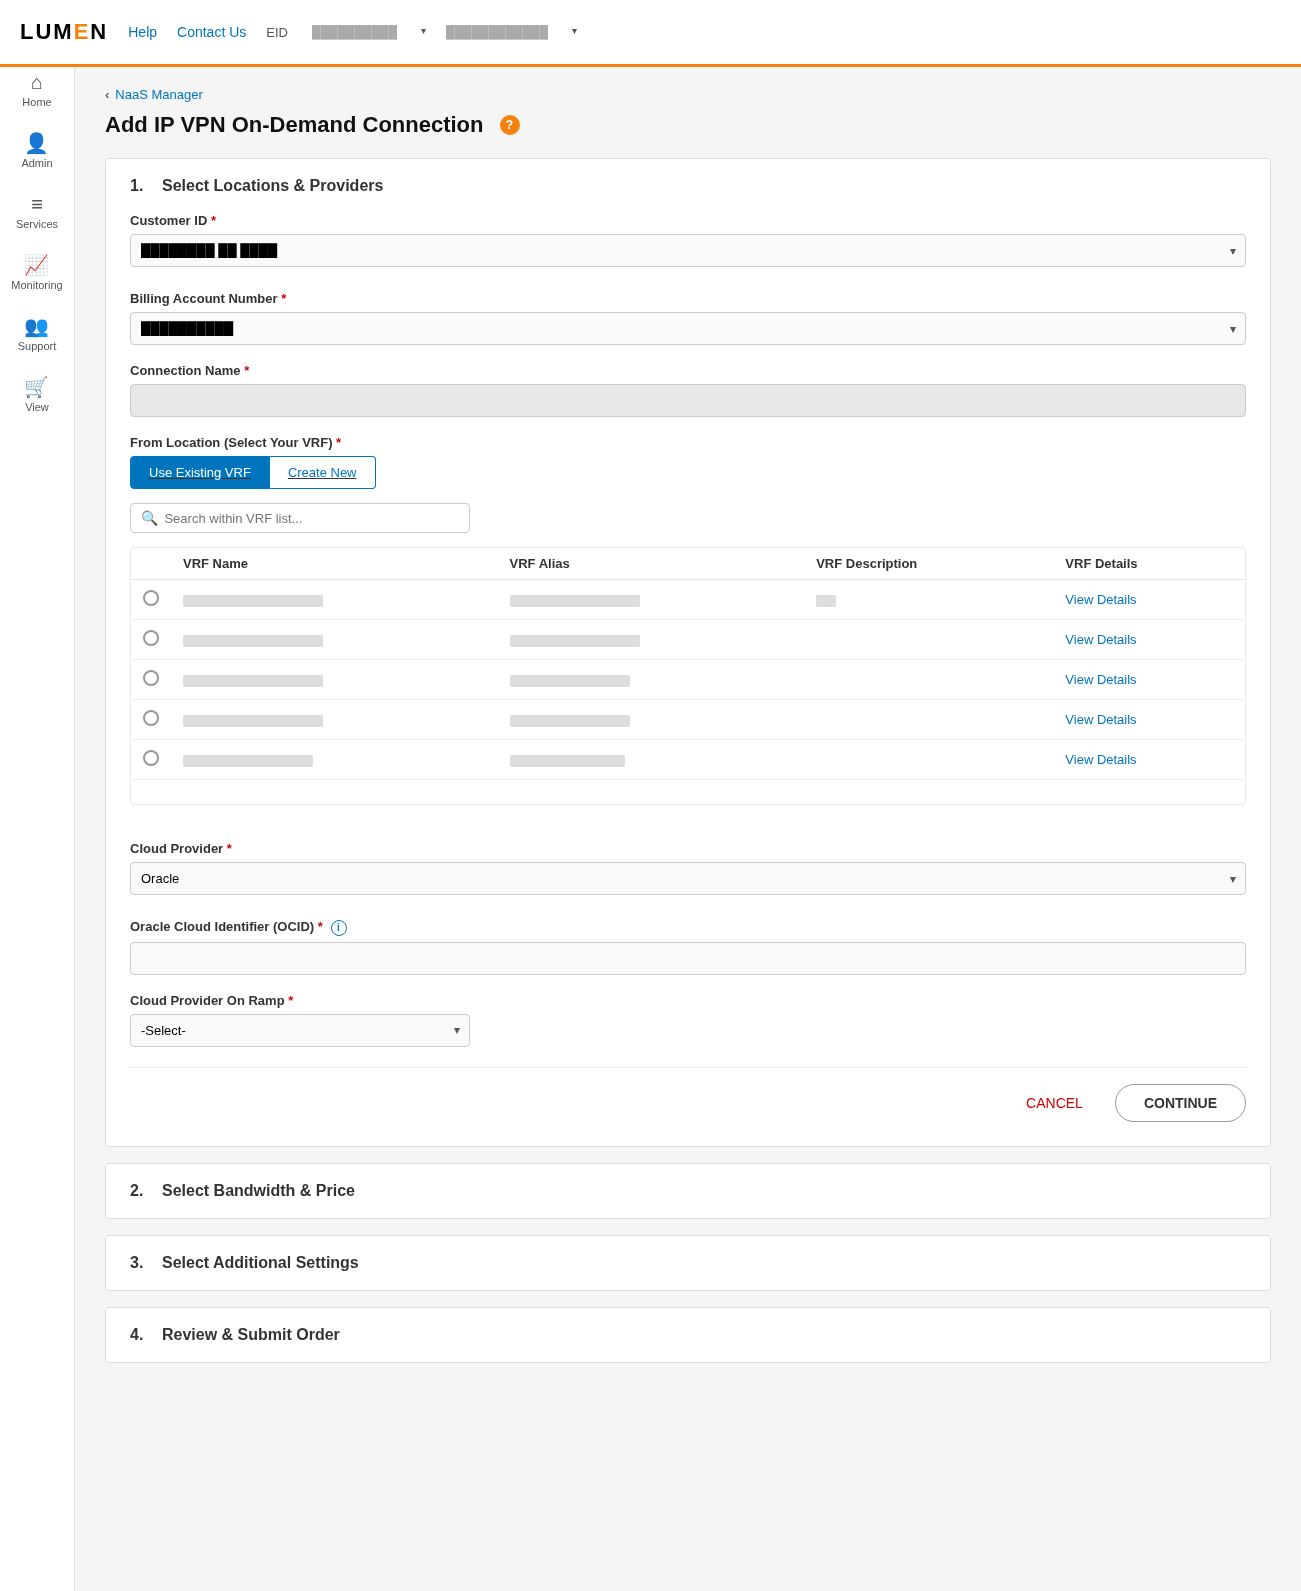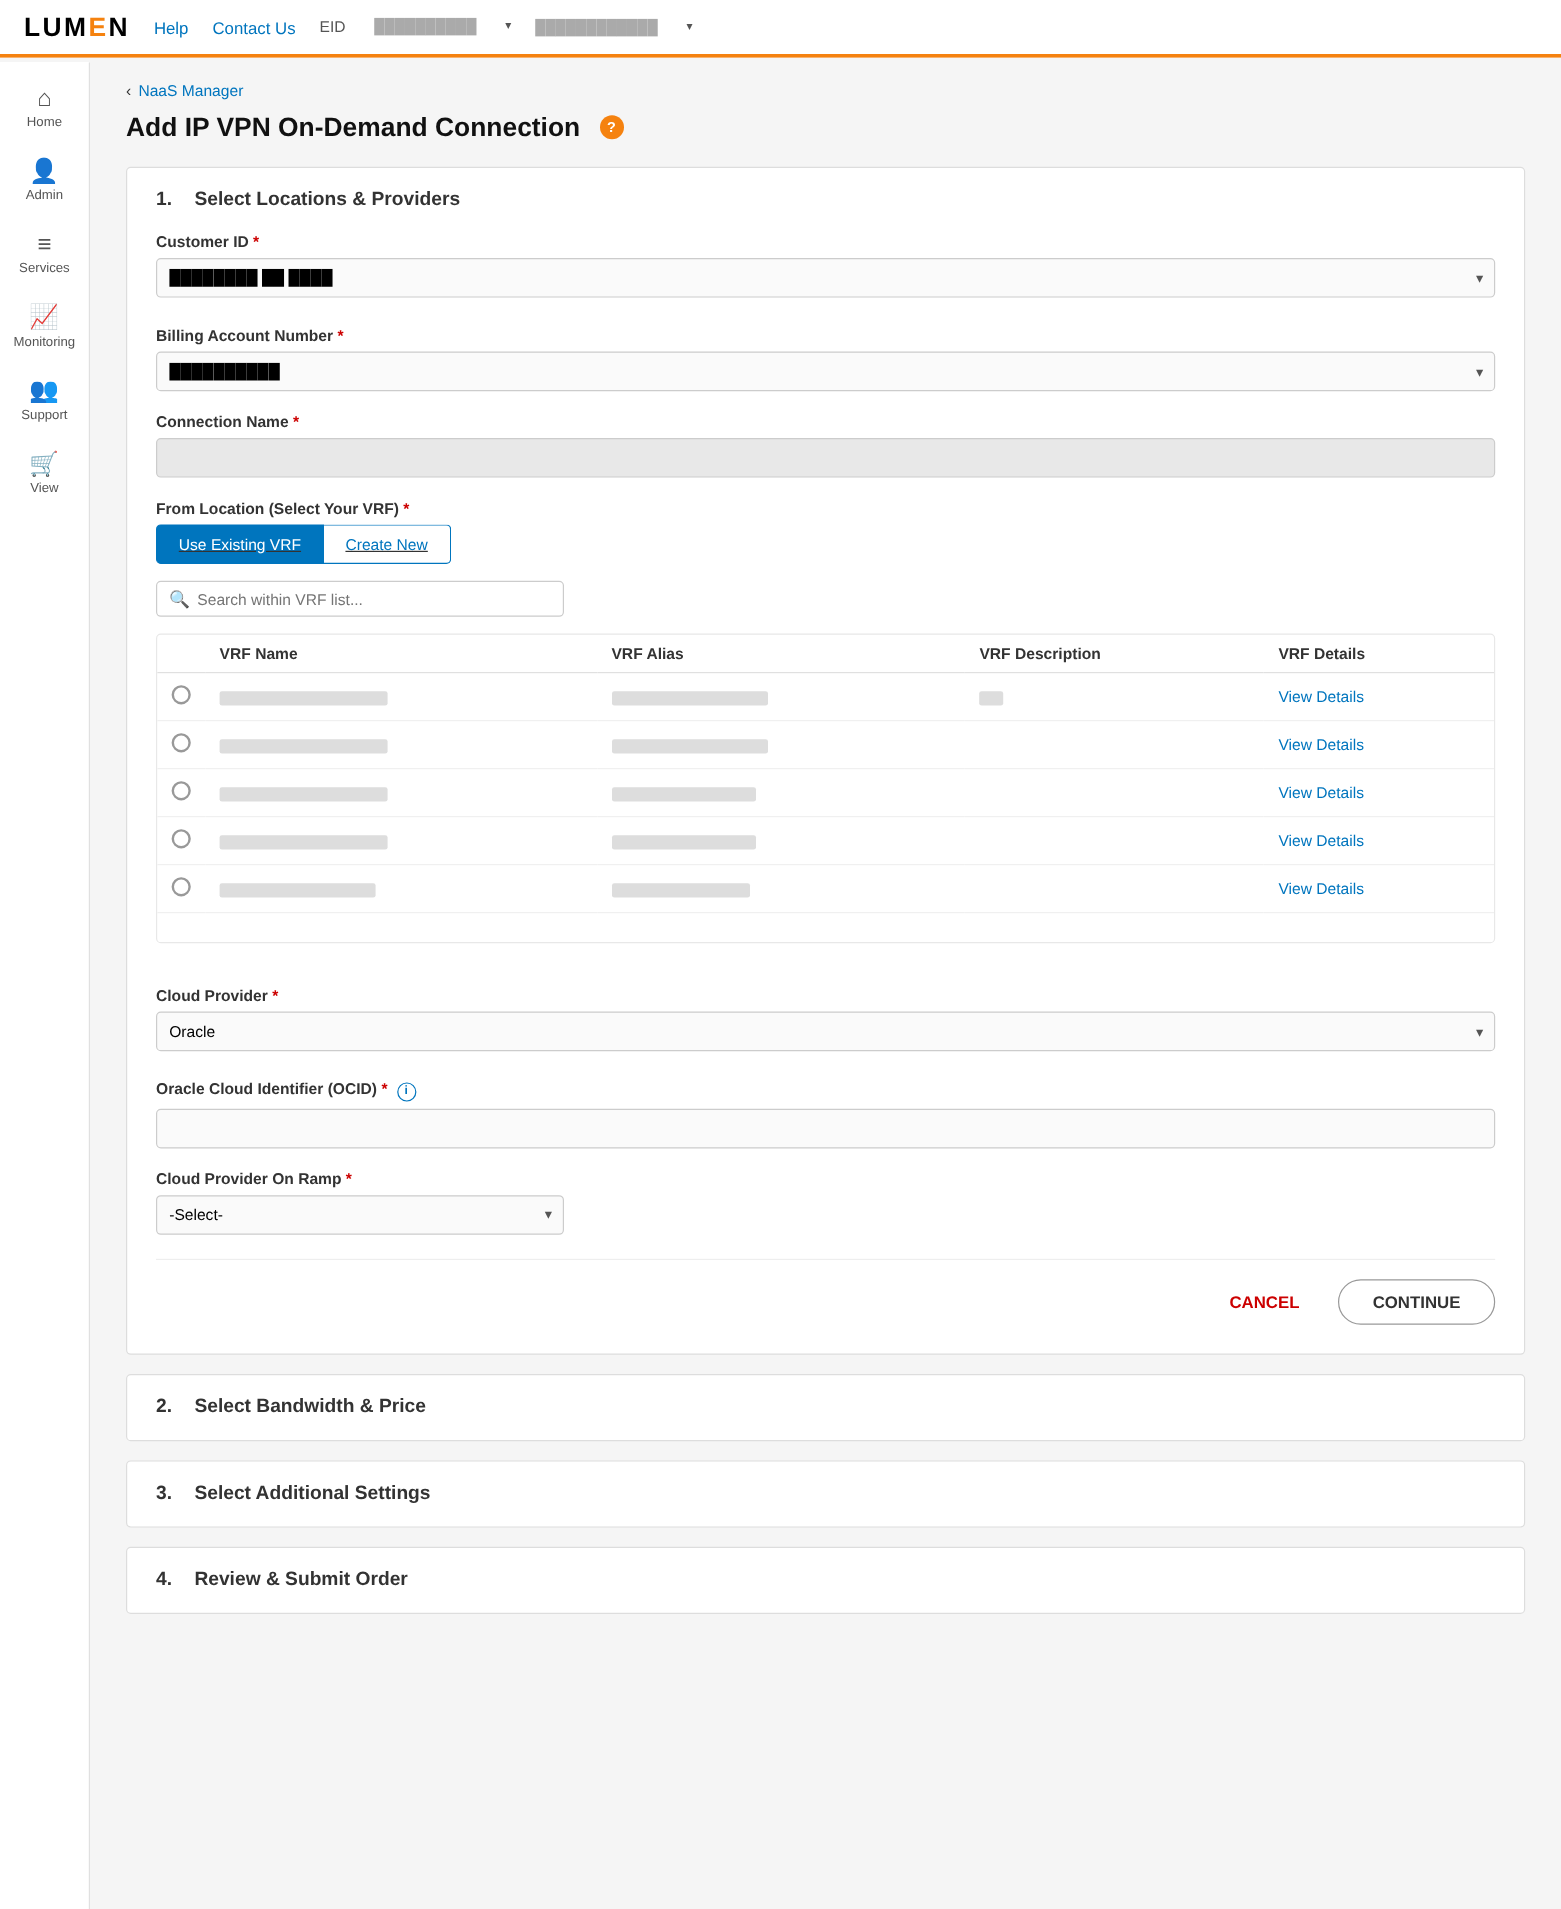--- a/index.html
+++ b/index.html
@@ -5,21 +5,21 @@
     * { box-sizing: border-box; margin: 0; padding: 0; }
     body { font-family: Arial, Helvetica, sans-serif; background: #f5f5f5; color: #333; font-size: 14px; }
 
     
     .top-nav {
       background: #fff;
       border-bottom: 3px solid #f5820f;
       display: flex;
       align-items: center;
       padding: 0 20px;
-      height: 48px;
+      height: 67px;
       position: relative;
       z-index: 10;
     }
     .top-nav-logo {
       font-size: 22px;
       font-weight: bold;
       letter-spacing: 2px;
       color: #000;
       margin-right: 20px;
     }
@@ -327,21 +327,21 @@
       gap: 16px;
       margin-top: 20px;
       padding-top: 16px;
       border-top: 1px solid #eee;
     }
     .btn-cancel {
       background: transparent;
       border: none;
       color: #c00;
       font-size: 14px;
-      font-weight: bold;
+      font-weight: normal;
       cursor: pointer;
       padding: 10px 16px;
     }
     .btn-continue {
       background: #fff;
       border: 1px solid #999;
       border-radius: 20px;
       color: #333;
       font-size: 14px;
       font-weight: bold;

